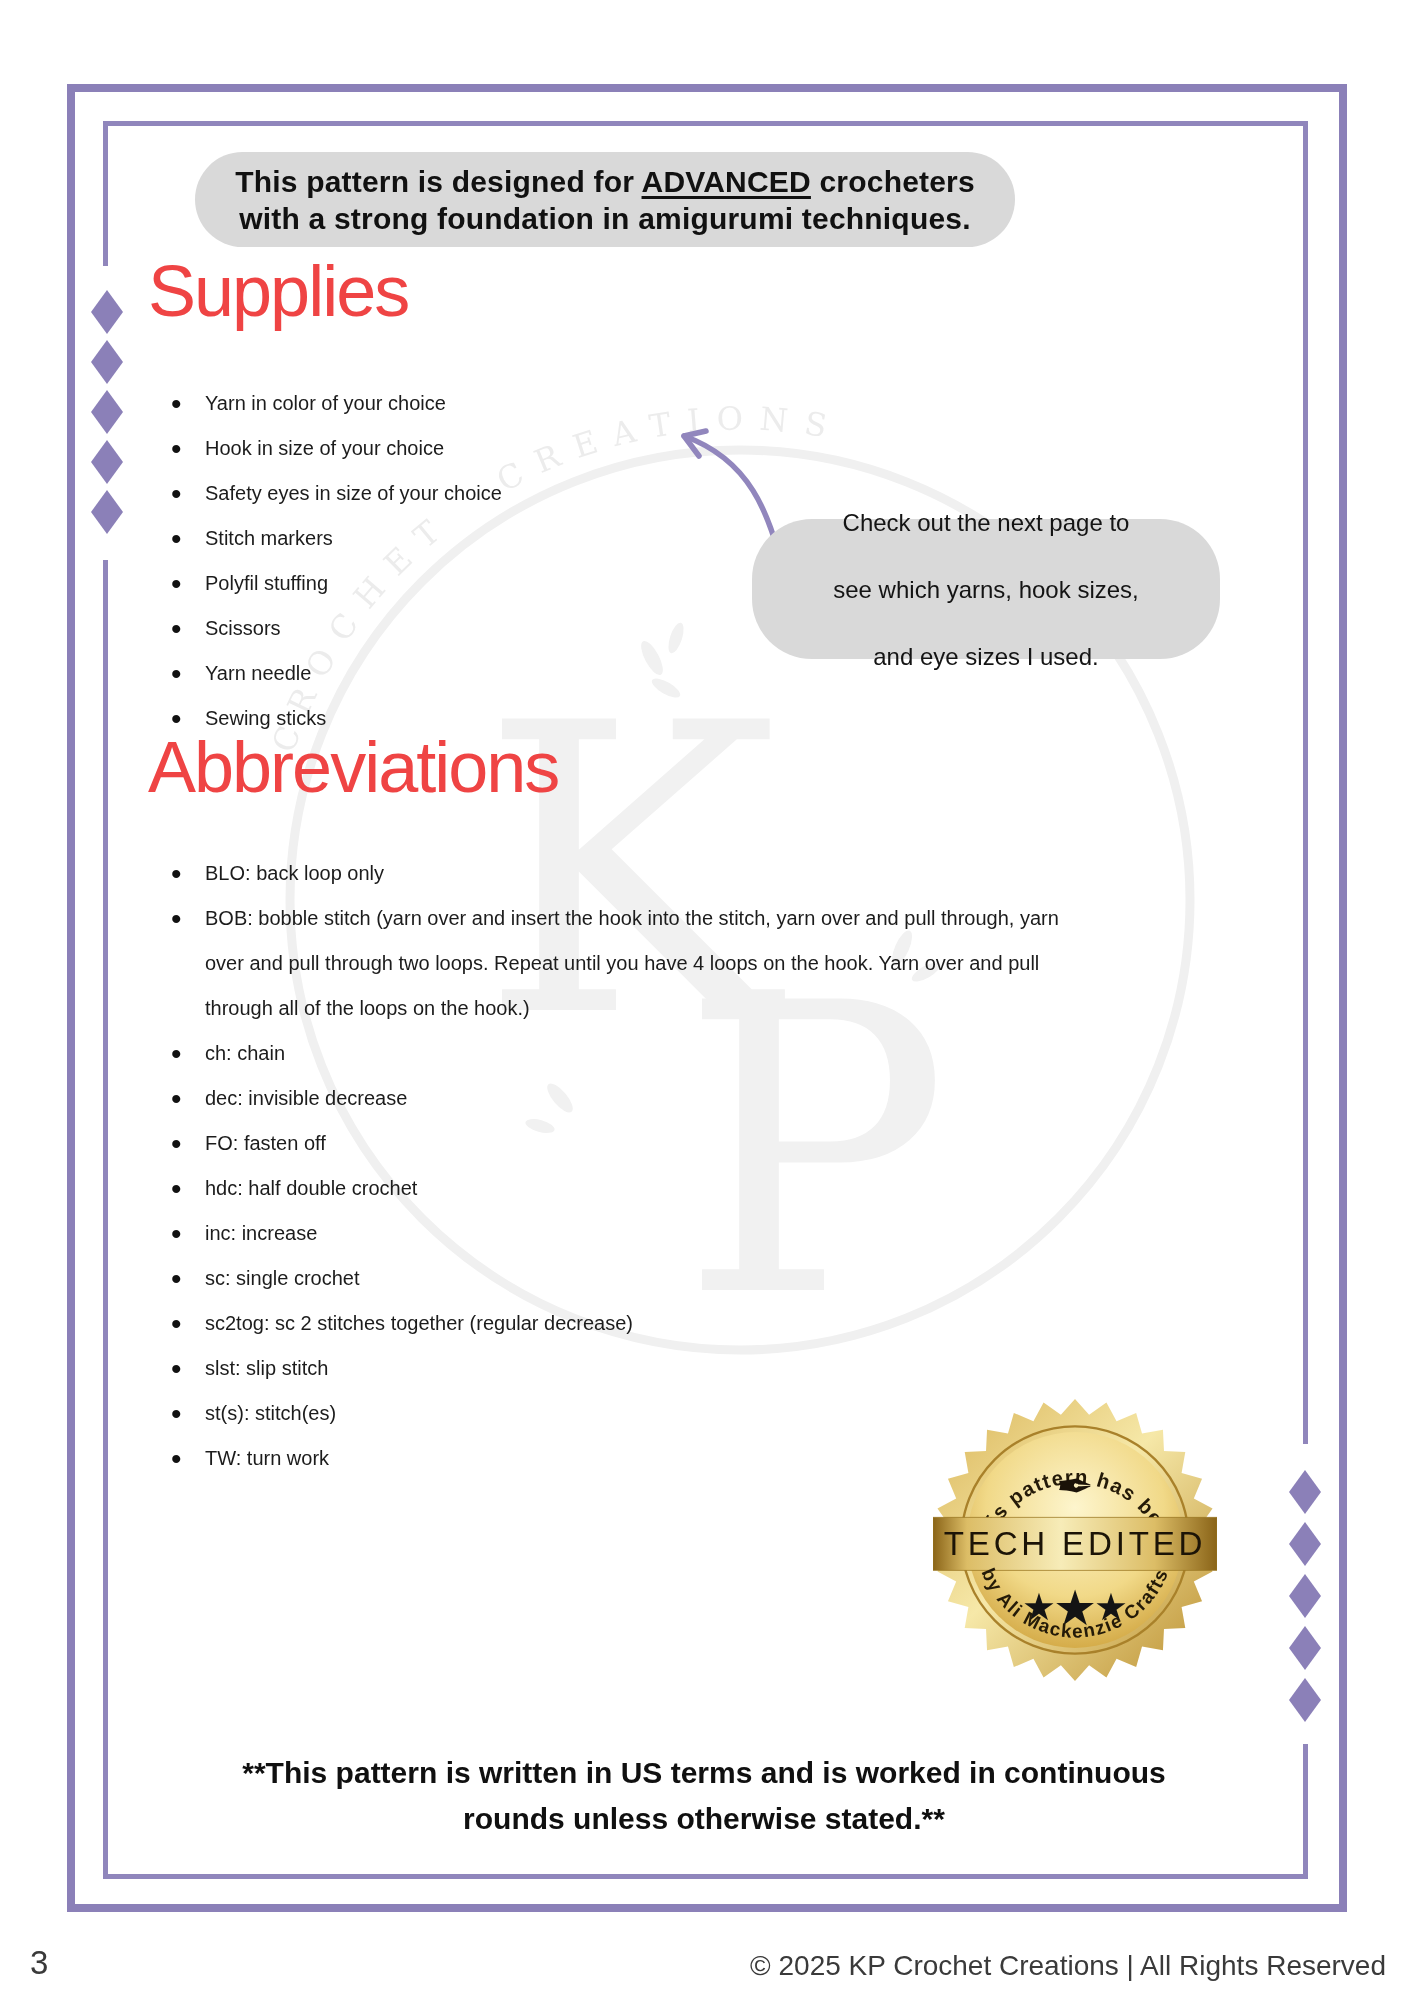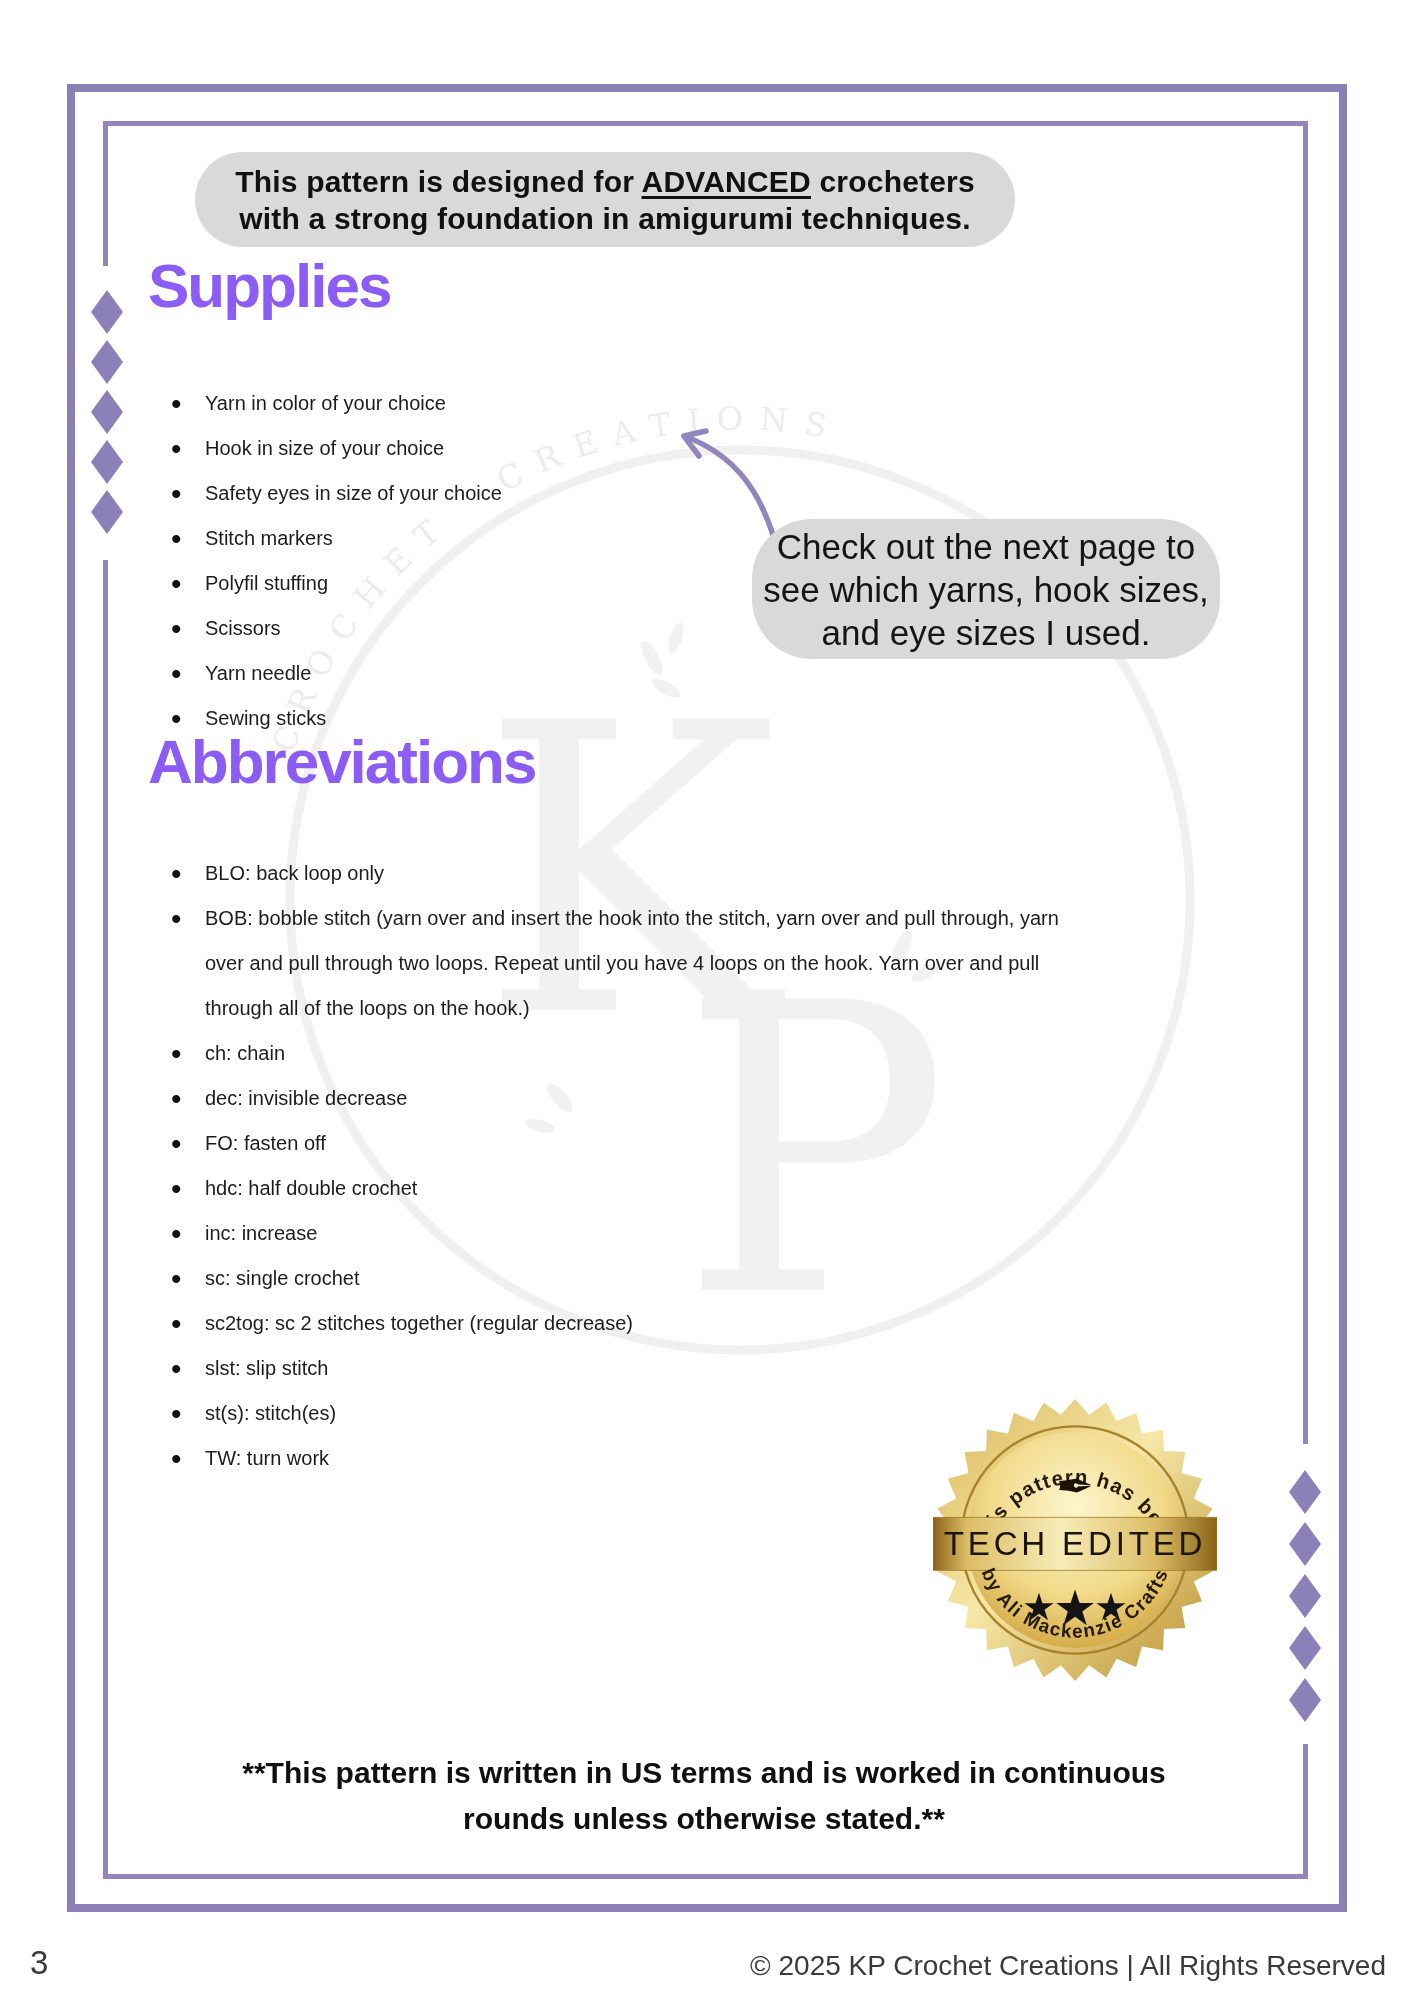--- a/index.html
+++ b/index.html
@@ -21,35 +21,35 @@
   .diaL{left:91px;} .diaR{left:1289px;}
   .dL1{top:290px}.dL2{top:340px}.dL3{top:390px}.dL4{top:440px}.dL5{top:490px}
   .dR1{top:1470px}.dR2{top:1522px}.dR3{top:1574px}.dR4{top:1626px}.dR5{top:1678px}
   
   .content{position:absolute;left:0;top:0;width:1414px;height:2000px;z-index:3;}
   .topnote{position:absolute;left:195px;top:152px;width:820px;min-height:94px;
            background:#d9d9d9;border-radius:48px;box-sizing:border-box;
            padding:11px 20px 10px;text-align:center;font-weight:bold;
            font-size:30px;line-height:37px;color:#111;letter-spacing:.2px;}
   .topnote .und{text-decoration:underline;text-underline-offset:4px;}
-  .h1{position:absolute;font-size:62px;font-weight:700;letter-spacing:-2px;color:#8b5cf6;
+  .h1{position:absolute;font-size:72px;font-weight:400;letter-spacing:-2px;color:#ef4444;
       line-height:1.1;}
   .h1-supplies{left:148px;top:252px;}
   .h1-abbr{left:148px;top:728px;}
   ul.blist{position:absolute;margin:0;padding:0;list-style:none;
            font-size:20px;line-height:45px;color:#1c1c1c;}
   ul.blist li{position:relative;padding-left:42px;}
   ul.blist li:before{content:"\2022";position:absolute;left:8px;top:0;
            font-size:30px;color:#111;}
   .supplies-list{left:163px;top:381px;width:640px;}
   .abbr-list{left:163px;top:851px;width:905px;}
   .callout{position:absolute;left:752px;top:519px;width:468px;height:140px;
            background:#d9d9d9;border-radius:60px;display:flex;flex-direction:column;
-           align-items:center;justify-content:center;font-size:35px;line-height:43px;
-           color:#141414;text-align:center;}
+           align-items:center;justify-content:center;font-size:24px;line-height:43px;
+           color:#141414;text-align:center;gap:24px;}
   .bottom-note{position:absolute;left:204px;top:1750px;width:1000px;text-align:center;
            font-size:30px;font-weight:bold;line-height:46px;color:#101010;}
   .pagenum{position:absolute;left:30px;top:1944px;font-size:33px;color:#3a3a3a;}
   .copyright{position:absolute;right:28px;top:1950px;font-size:28px;color:#3a3a3a;}
   svg text{font-family:"Liberation Sans",sans-serif;}
   .wm-serif{font-family:"DejaVu Serif","Liberation Serif",serif;}
 </style>
 </head>
 <body>
 

